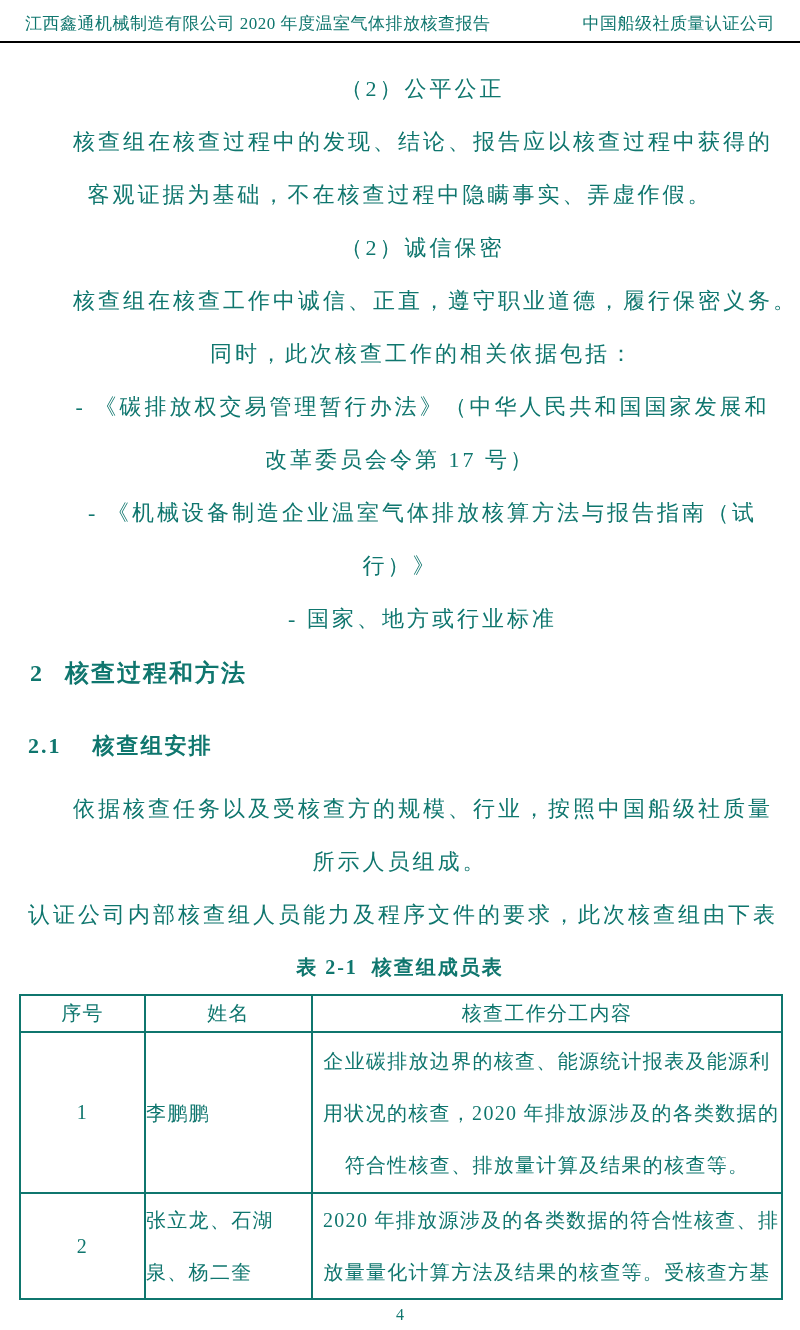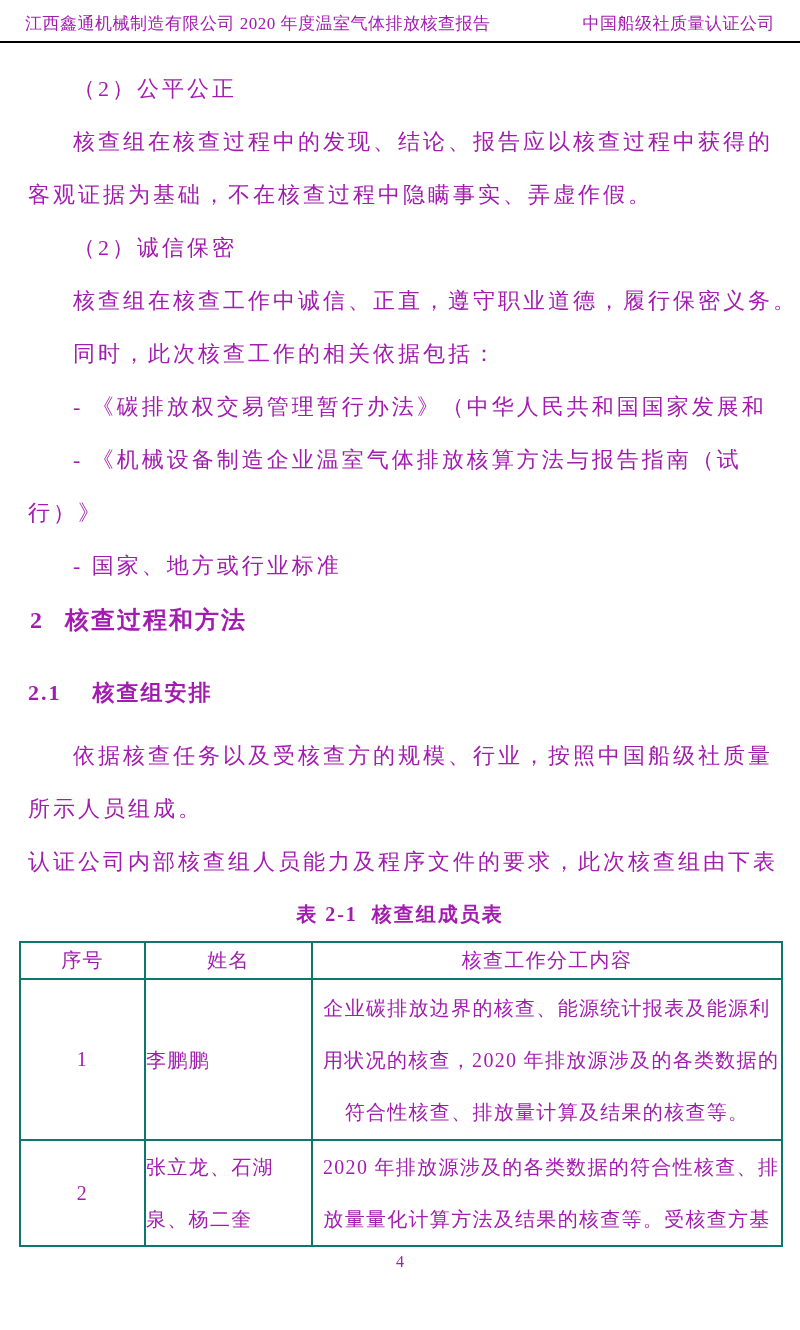--- a/index.html
+++ b/index.html
@@ -3,21 +3,21 @@
 <meta charset="utf-8">
 <style>
   * { margin: 0; padding: 0; box-sizing: border-box; }
   html, body { background: #e8e8e8; }
   .page {
     position: relative;
     width: 800px;
     height: 1330px;
     margin: 0 auto;
     background: #ffffff;
-    color: #a21caf;
+    color: #0f766e;
     font-family: "Liberation Serif", "DejaVu Serif", serif;
     overflow: hidden;
   }
   
   .doc-header {
     padding: 12px 25px 6px 25px;
     border-bottom: 2px solid #000;
     display: flex;
     justify-content: space-between;
     align-items: baseline;
@@ -26,21 +26,21 @@
     white-space: nowrap;
   }
   
   .content {
     margin-top: 19px;
     padding: 0 28px;
     font-size: 22px;
     letter-spacing: 3px;
     line-height: 53px;
   }
-  .line { white-space: nowrap; }
+  .line { white-space: nowrap; text-align: center; }
   .ind { text-indent: 45px; }
   .h2 {
     font-size: 24px;
     font-weight: bold;
     letter-spacing: 2px;
     line-height: 56px;
     padding-left: 2px;
     white-space: nowrap;
   }
   .h2 .sec-title { margin-left: 21px; }
@@ -107,20 +107,21 @@
     <div class="line ind">（2）公平公正</div>
     <div class="line ind">核查组在核查过程中的发现、结论、报告应以核查过程中获得的</div>
     <div class="line">客观证据为基础，不在核查过程中隐瞒事实、弄虚作假。</div>
 
     <div class="line ind">（2）诚信保密</div>
     <div class="line ind">核查组在核查工作中诚信、正直，遵守职业道德，履行保密义务。</div>
 
     <div class="line ind">同时，此次核查工作的相关依据包括：</div>
 
     <div class="line ind">- 《碳排放权交易管理暂行办法》（中华人民共和国国家发展和</div>
+    <div class="line">改革委员会令第 17 号）</div>
     <div class="line ind">- 《机械设备制造企业温室气体排放核算方法与报告指南（试</div>
     <div class="line">行）》</div>
     <div class="line ind">- 国家、地方或行业标准</div>
 
     <div class="h2">
       <span>2</span><span class="sec-title">核查过程和方法</span>
     </div>
 
     <div class="h3">
       <span>2.1</span><span class="sec-title">核查组安排</span>

